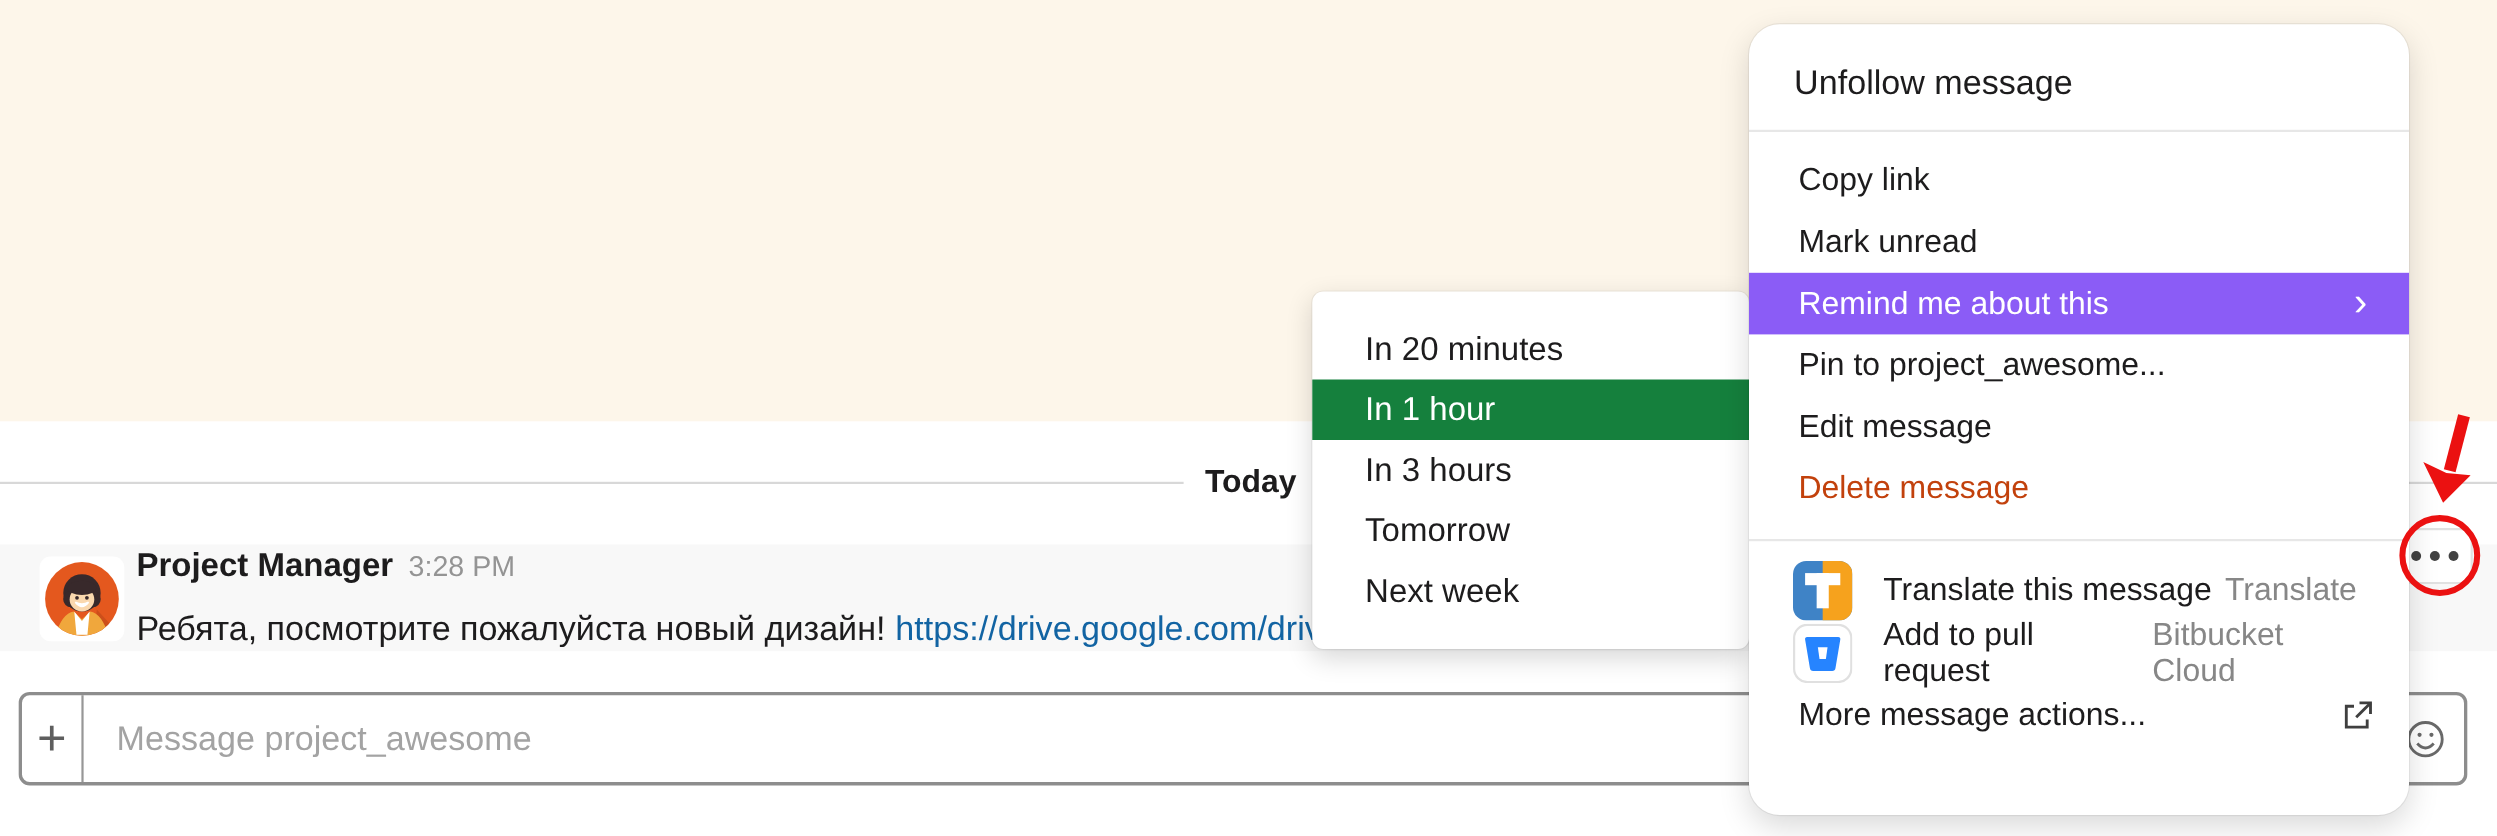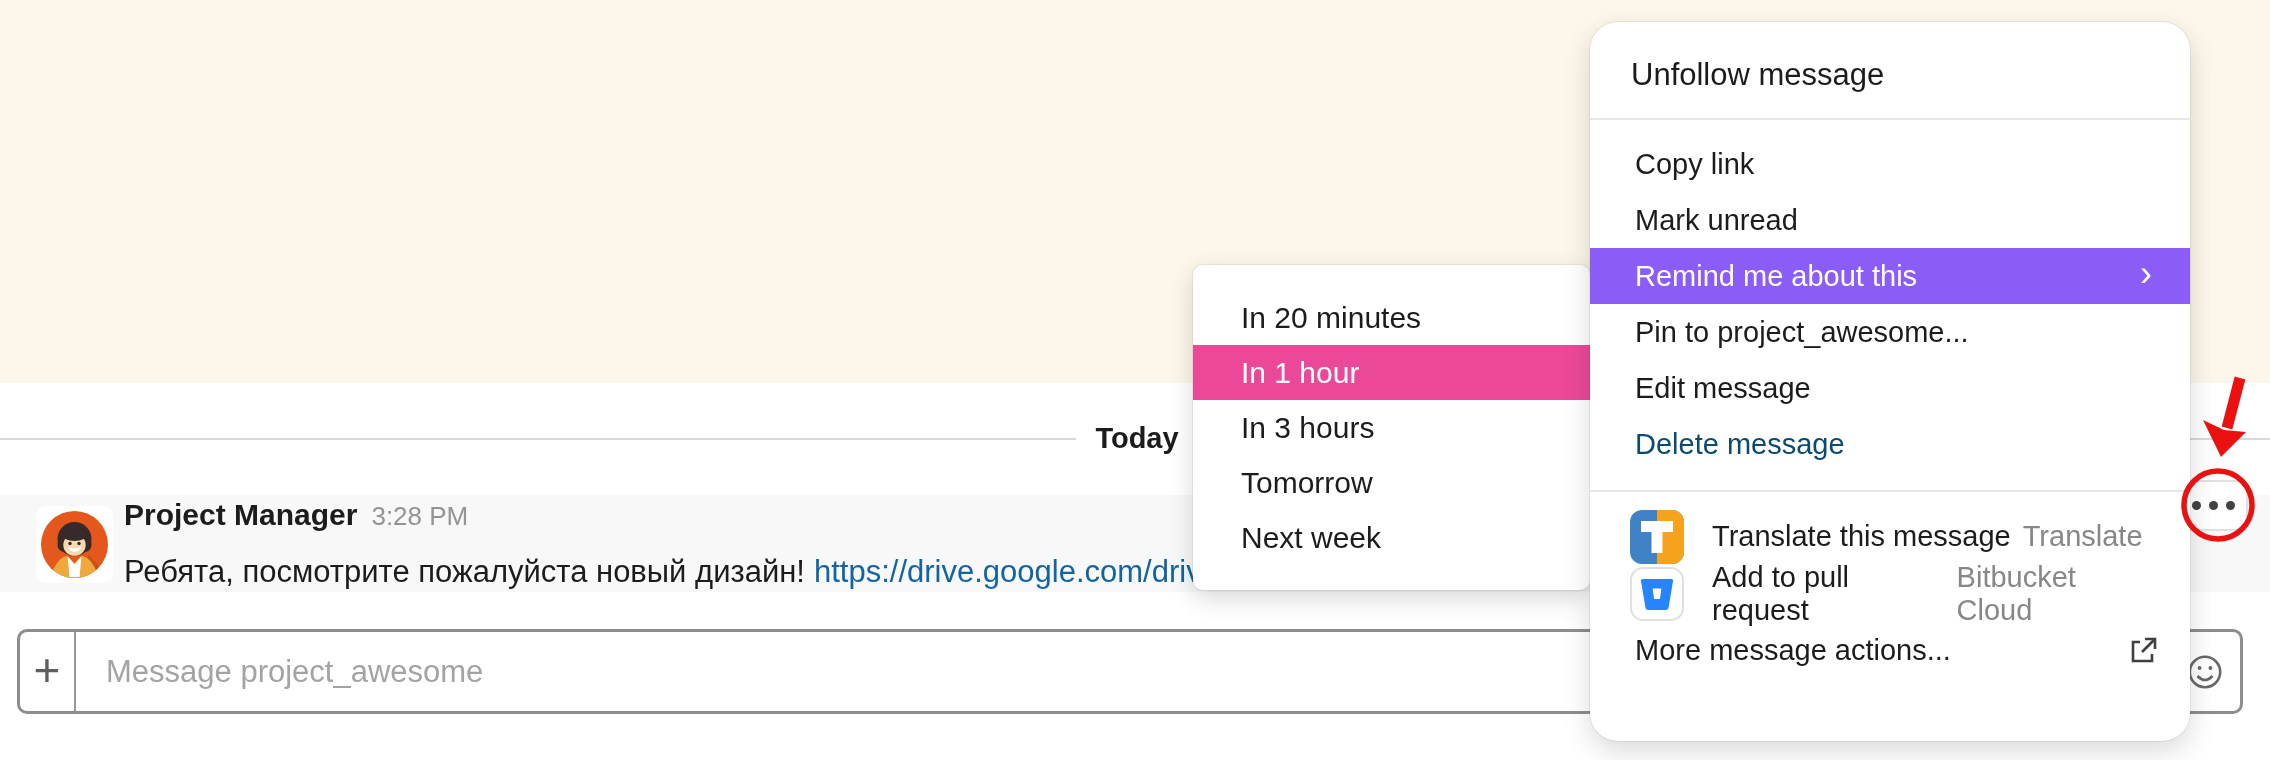--- a/index.html
+++ b/index.html
@@ -42,36 +42,36 @@
   .plus-glyph { font-size:46px; font-weight:400; color:#5e5e5e; line-height:1; margin-top:-4px; }
   .placeholder { position:absolute; left:86px; top:0; height:100%; display:flex; align-items:center; font-size:31px; color:#a3a3a3; }
   .emoji-btn { position:absolute; right:16px; top:50%; transform:translateY(-50%); width:38px; height:38px; }
   
   .submenu {
     position:absolute; left:1193px; top:265px; width:397px; height:325px;
     background:#fff; border-radius:10px; padding:25px 0; z-index:10;
     box-shadow:0 0 0 1px rgba(0,0,0,0.05), 0 8px 24px rgba(0,0,0,0.16);
   }
   .submenu-item { height:55px; line-height:55px; padding-left:48px; font-size:30px; color:#1d1c1d; cursor:pointer; }
-  .submenu-item.active { background:#ec4899; color:#ffffff; }
+  .submenu-item.active { background:#15803d; color:#ffffff; }
   
   .menu {
     position:absolute; left:1590px; top:22px; width:600px; height:719px;
     background:#fff; border-radius:28px; padding-top:26px; z-index:20;
     box-shadow:0 0 0 1px rgba(0,0,0,0.06), 0 10px 28px rgba(0,0,0,0.15);
   }
   .m-item { height:56px; display:flex; align-items:center; padding:0 38px 0 45px; font-size:29px; color:#1d1c1d; cursor:pointer; }
   .m-label-row { height:54px; display:flex; align-items:center; padding:0 41px; font-size:31px; }
   .m-subtitle { height:36px; display:flex; align-items:center; padding:0 45px; font-size:25px; color:#6b6b6b; }
   .m-divider { height:2px; background:#e7e7e7; margin-top:16px; }
   .m-sec2 { margin-top:16px; }
   .m-sec3 { margin-top:16px; }
   .m-item.highlight { background:#8b5cf6; color:#fff; justify-content:space-between; }
   .m-chevron { font-size:36px; line-height:1; margin-top:-4px; }
-  .m-item.danger { color:#0c4a6e; }
+  .m-item.danger { color:#c2410c; }
   .m-app { height:57px; display:flex; align-items:center; padding:0 38px 0 40px; font-size:29px; cursor:pointer; }
   .m-app .app-icon { width:54px; height:54px; margin-right:28px; flex:0 0 auto; }
   .m-suffix { color:#878787; margin-left:12px; }
   .m-more { height:57px; display:flex; align-items:center; justify-content:space-between; padding:0 30px 0 45px; font-size:29px; cursor:pointer; }
   
   .annotation { position:absolute; left:0; top:0; width:2270px; height:760px; z-index:40; pointer-events:none; }
 </style>
 </head>
 <body>
 

